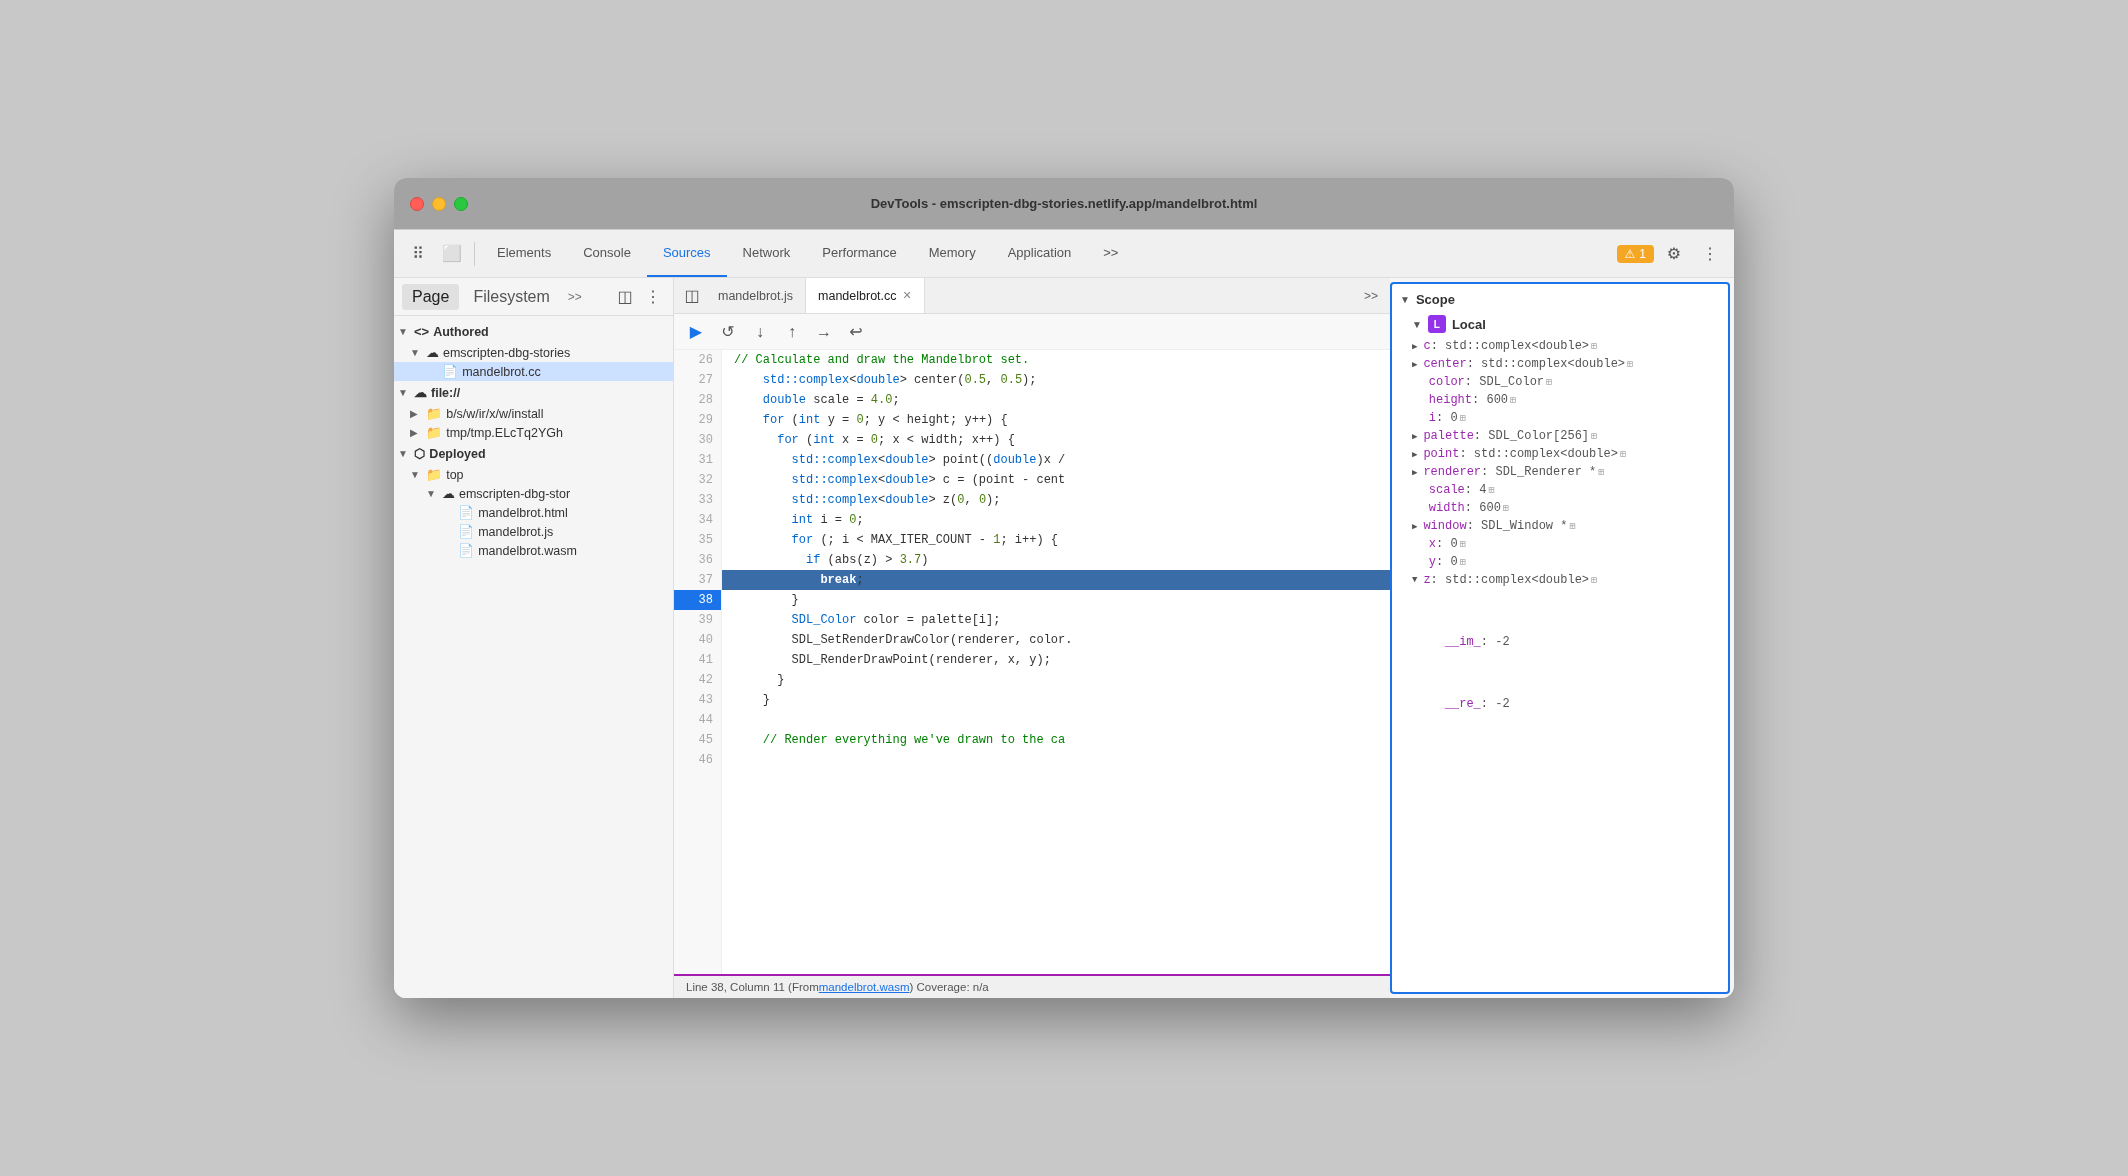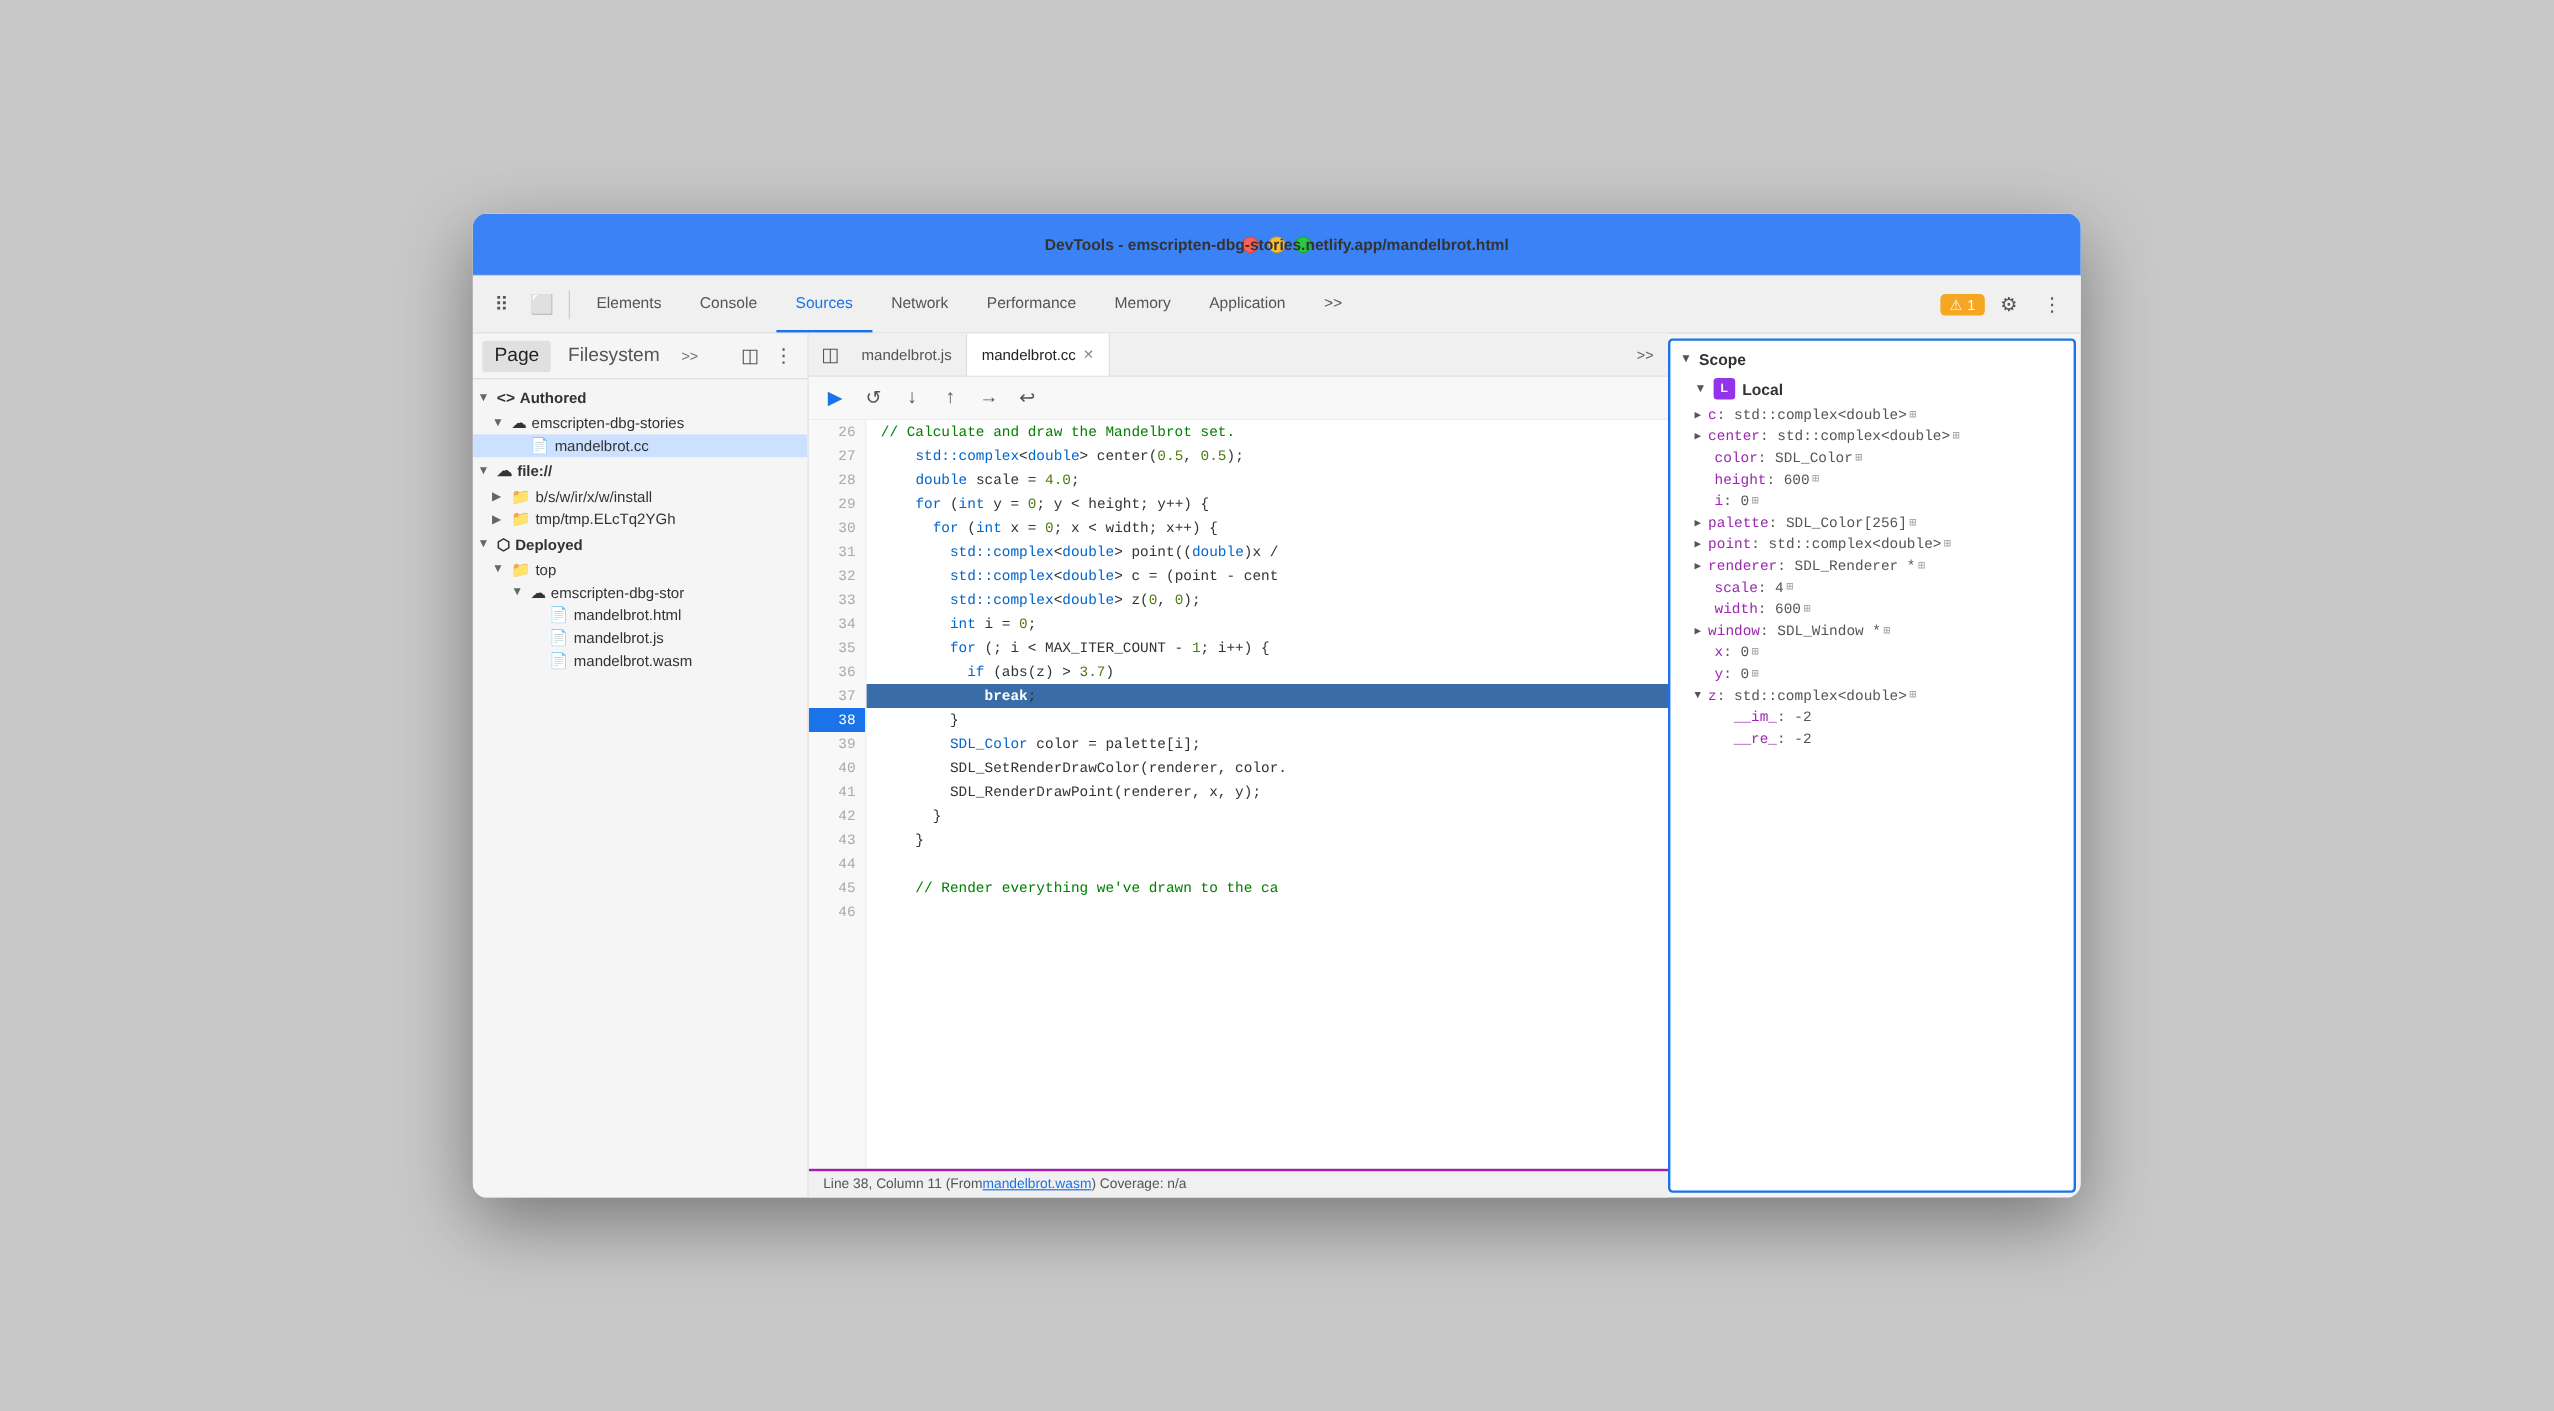--- a/index.html
+++ b/index.html
@@ -13,28 +13,27 @@
     }
     .window {
       width: 1340px;
       background: #f5f5f5;
       border-radius: 12px;
       box-shadow: 0 20px 60px rgba(0,0,0,0.4);
       overflow: hidden;
     }
     
     .titlebar {
-      background: #3b82f6;
+      background: #a3a3a3;
       height: 52px;
       display: flex;
       align-items: center;
       padding: 0 16px;
       border-bottom: 1px solid #ccc;
       position: relative;
-      justify-content: center;
     }
     .traffic-lights {
       display: flex;
       gap: 8px;
       align-items: center;
     }
     .traffic-light {
       width: 14px;
       height: 14px;
       border-radius: 50%;
@@ -376,20 +375,21 @@
       color: #333;
       cursor: pointer;
     }
     .scope-item .arrow { font-size: 9px; color: #888; margin-right: 6px; }
     .scope-item .prop-name { color: #9c27b0; }
     .scope-item .prop-value { color: #555; }
     .scope-item .prop-grid-icon { color: #aaa; font-size: 10px; margin-left: 2px; }
     .scope-item-expandable .arrow { color: #555; }
     .scope-sub-item {
       padding-left: 36px;
+      margin-top: 44px;
     }
     .scope-sub-item .prop-name { color: #9c27b0; }
   </style>
 </head>
 <body>
 
 <div class="window">
 
   <div class="titlebar">
     <div class="traffic-lights">

